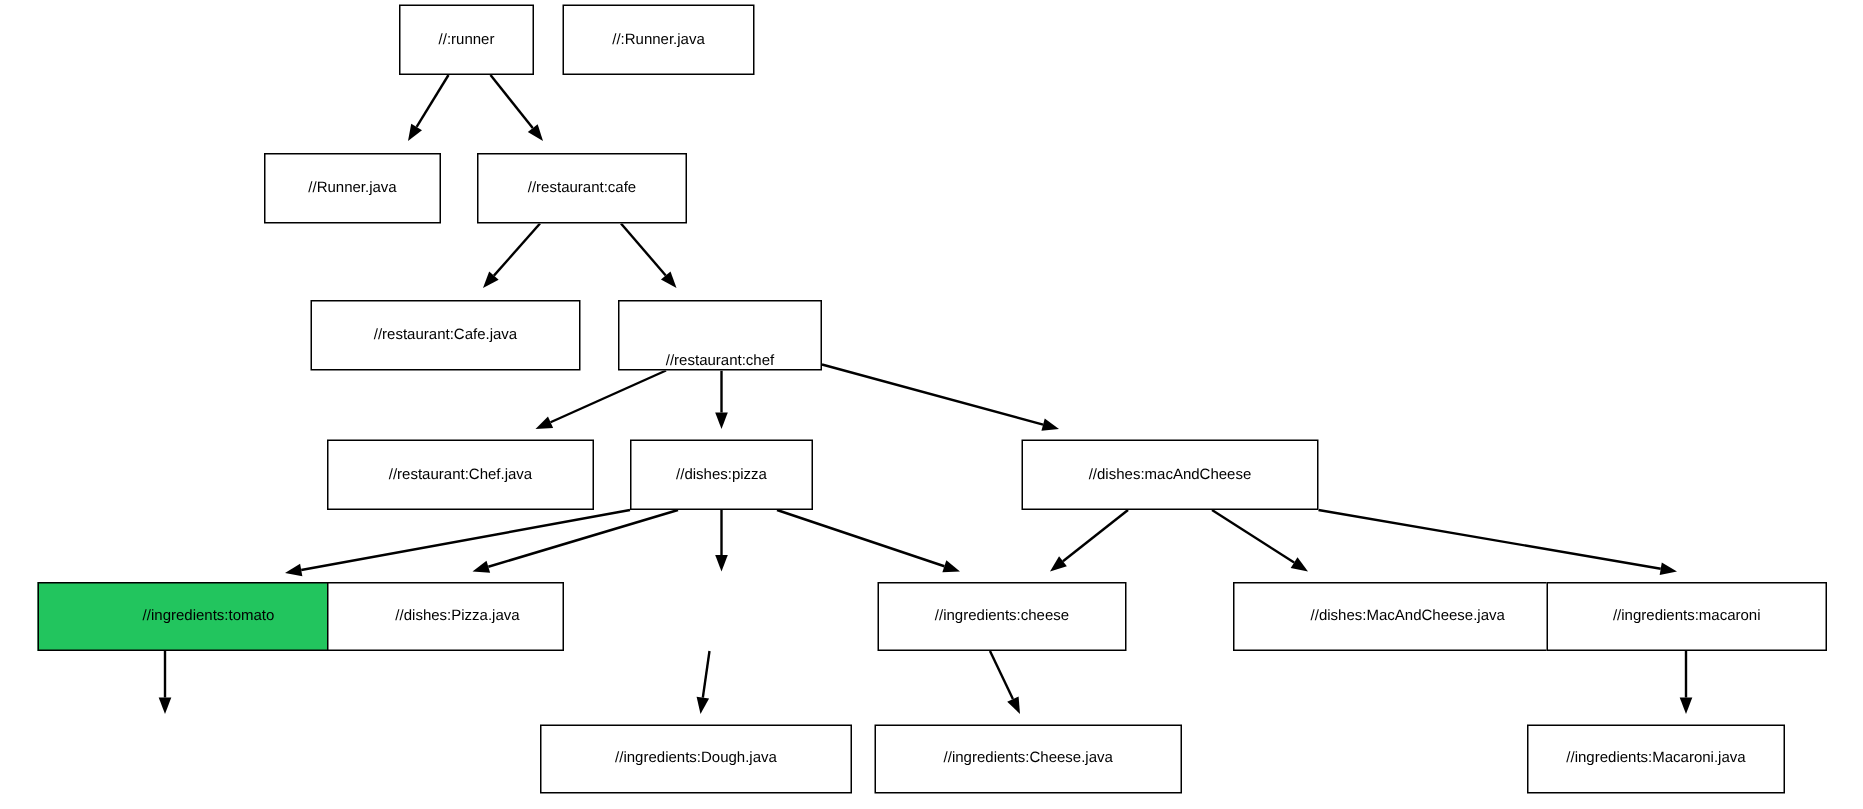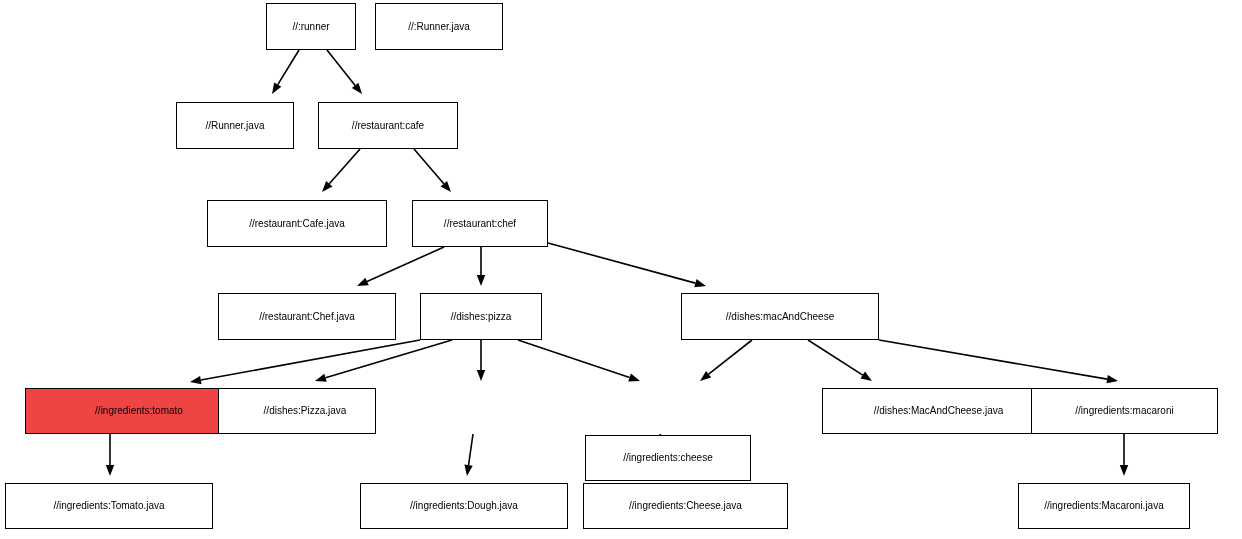--- a/index.html
+++ b/index.html
@@ -103,49 +103,46 @@
       </div>
       <div class="graph-node" style="left: 176px; top: 102px; width: 118px; height: 47px; border-color: rgb(0, 0, 0); background: rgb(255, 255, 255);">
         <span class="node-label">//Runner.java</span>
       </div>
       <div class="graph-node" style="left: 318px; top: 102px; width: 140px; height: 47px; border-color: rgb(0, 0, 0); background: rgb(255, 255, 255);">
         <span class="node-label">//restaurant:cafe</span>
       </div>
       <div class="graph-node" style="left: 207px; top: 200px; width: 180px; height: 47px; border-color: rgb(0, 0, 0); background: rgb(255, 255, 255);">
         <span class="node-label">//restaurant:Cafe.java</span>
       </div>
-      <div class="graph-node" style="left: 412px; top: 200px; width: 136px; height: 47px; border-color: rgb(0, 0, 0); background: rgb(255, 255, 255);">
+      <div class="graph-node" style="left: 412px; top: 200px; width: 136px; height: 47px; border-color: rgb(0, 0, 0); background: rgb(255, 255, 255); align-items: flex-end;">
         <span class="node-label">//restaurant:chef</span>
       </div>
       <div class="graph-node" style="left: 218px; top: 293px; width: 178px; height: 47px; border-color: rgb(0, 0, 0); background: rgb(255, 255, 255);">
         <span class="node-label">//restaurant:Chef.java</span>
       </div>
       <div class="graph-node" style="left: 420px; top: 293px; width: 122px; height: 47px; border-color: rgb(0, 0, 0); background: rgb(255, 255, 255);">
         <span class="node-label">//dishes:pizza</span>
       </div>
       <div class="graph-node" style="left: 681px; top: 293px; width: 198px; height: 47px; border-color: rgb(0, 0, 0); background: rgb(255, 255, 255); justify-content: center;">
         <span class="node-label">//dishes:macAndCheese</span>
       </div>
-      <div class="graph-node" style="left: 25px; top: 388px; width: 200px; height: 46px; border-color: rgb(0, 0, 0); background: #ef4444; padding-left: 28px;">
+      <div class="graph-node" style="left: 25px; top: 388px; width: 200px; height: 46px; border-color: rgb(0, 0, 0); background: #22c55e; padding-left: 28px;">
         <span class="node-label">//ingredients:tomato</span>
       </div>
       <div class="graph-node" style="left: 218px; top: 388px; width: 158px; height: 46px; border-color: rgb(0, 0, 0); background: rgb(255, 255, 255); padding-left: 16px;">
         <span class="node-label">//dishes:Pizza.java</span>
       </div>
-      <div class="graph-node" style="left: 585px; top: 388px; width: 166px; height: 46px; border-color: rgb(0, 0, 0); background: rgb(255, 255, 255); margin-top: 47px;">
+      <div class="graph-node" style="left: 585px; top: 388px; width: 166px; height: 46px; border-color: rgb(0, 0, 0); background: rgb(255, 255, 255);">
         <span class="node-label">//ingredients:cheese</span>
       </div>
       <div class="graph-node" style="left: 775px; top: 388px; width: 233px; height: 46px; border-color: rgb(0, 0, 0); background: rgb(255, 255, 255); margin-left: 47px;">
         <span class="node-label">//dishes:MacAndCheese.java</span>
       </div>
       <div class="graph-node" style="left: 1031px; top: 388px; width: 187px; height: 46px; border-color: rgb(0, 0, 0); background: rgb(255, 255, 255);">
         <span class="node-label">//ingredients:macaroni</span>
-      </div>
-      <div class="graph-node" style="left: 5px; top: 483px; width: 208px; height: 46px; border-color: rgb(0, 0, 0); background: rgb(255, 255, 255);">
-        <span class="node-label">//ingredients:Tomato.java</span>
       </div>
       <div class="graph-node" style="left: 360px; top: 483px; width: 208px; height: 46px; border-color: rgb(0, 0, 0); background: rgb(255, 255, 255);">
         <span class="node-label">//ingredients:Dough.java</span>
       </div>
       <div class="graph-node" style="left: 583px; top: 483px; width: 205px; height: 46px; border-color: rgb(0, 0, 0); background: rgb(255, 255, 255);">
         <span class="node-label">//ingredients:Cheese.java</span>
       </div>
       <div class="graph-node" style="left: 1018px; top: 483px; width: 172px; height: 46px; border-color: rgb(0, 0, 0); background: rgb(255, 255, 255);">
         <span class="node-label">//ingredients:Macaroni.java</span>
       </div>

